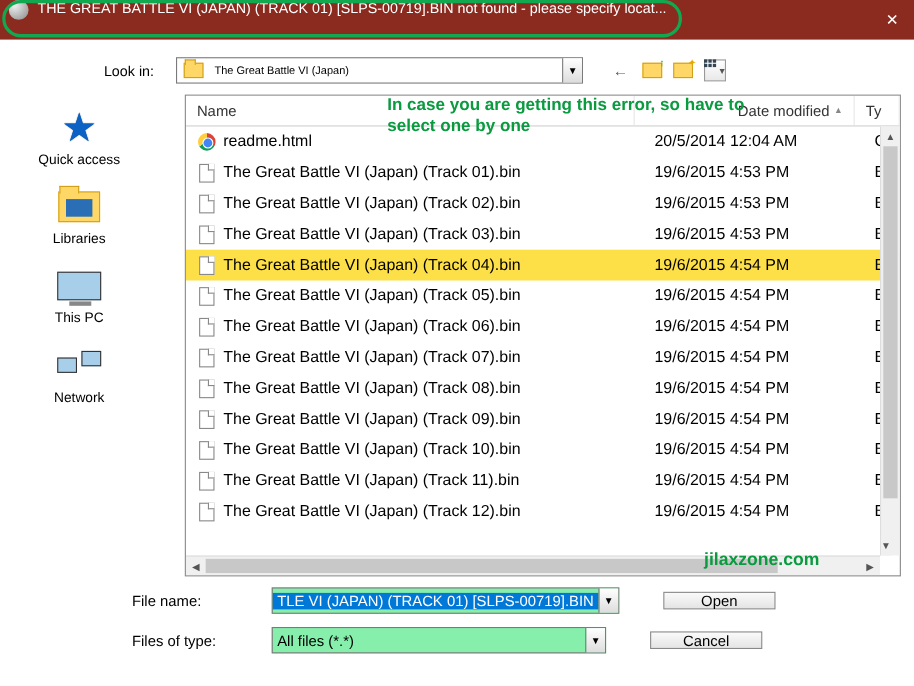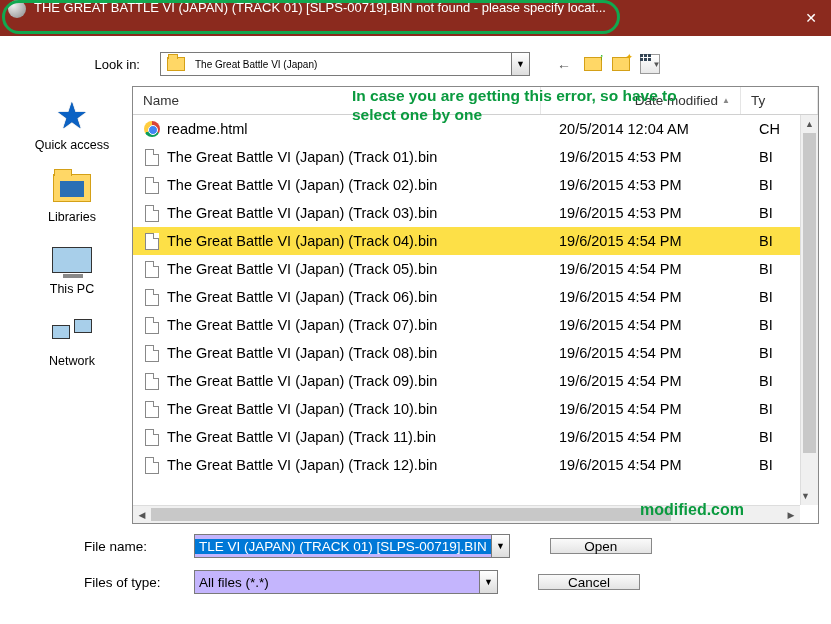--- a/index.html
+++ b/index.html
@@ -35,21 +35,21 @@
 .desk{width:36px;height:28px;background:#1e7fd6;border:1px solid #0a4d8a;position:relative;}
 .fldr{width:38px;height:28px;background:#ffd766;border:1px solid #d4a017;position:relative;}
 .fldr::before{content:"";position:absolute;top:-6px;left:0;width:16px;height:6px;background:#ffd766;border:1px solid #d4a017;border-bottom:none;}
 .fldr .inner{position:absolute;left:6px;top:6px;width:24px;height:16px;background:#2a6fb5;}
 .pc{width:40px;height:26px;background:#a8cfea;border:1px solid #333;position:relative;}
 .pc::after{content:"";position:absolute;bottom:-6px;left:10px;width:20px;height:4px;background:#888;}
 .net{width:40px;height:26px;background:transparent;position:relative;}
 .net::before{content:"";position:absolute;left:0;top:6px;width:16px;height:12px;background:#a8cfea;border:1px solid #333;}
 .net::after{content:"";position:absolute;right:0;top:0;width:16px;height:12px;background:#a8cfea;border:1px solid #333;}
 
-.filepane{flex:1;border:1px solid #888;height:438px;background:#fff;position:relative;overflow:hidden;}
+.filepane{flex:1;border:1px solid #888;height:438px;background:#fff;position:relative;overflow:hidden;margin-left:36px;}
 .columns{display:flex;border-bottom:1px solid #d0d0d0;height:28px;align-items:center;font-size:13.5px;color:#333;background:#fff;}
 .columns .c{padding:0 10px;border-right:1px solid #e5e5e5;height:100%;display:flex;align-items:center;}
 .c-name{width:408px;}
 .c-date{width:200px;justify-content:flex-end;}
 .c-type{flex:1;}
 .columns .sortarrow{font-size:8px;margin-left:4px;color:#888;}
 
 .rows{overflow:hidden;}
 .row{display:flex;align-items:center;height:28px;font-size:14.5px;padding-left:10px;}
 .row.sel{background:#fde047;}
@@ -67,24 +67,24 @@
 .vscroll .thumb{position:absolute;top:18px;left:2px;right:2px;height:320px;background:#c8c8c8;}
 .hscroll{position:absolute;left:0;right:18px;bottom:0;height:18px;background:#f0f0f0;border-top:1px solid #ddd;}
 .hscroll .btn{width:18px;height:18px;position:absolute;top:0;display:flex;align-items:center;justify-content:center;font-size:9px;color:#555;}
 .hscroll .btn.l{left:0;} .hscroll .btn.r{right:0;}
 .hscroll .thumb{position:absolute;left:18px;top:2px;bottom:2px;width:520px;background:#c8c8c8;}
 
 .annot{position:absolute;color:#0a9a3f;font-weight:700;font-size:15.5px;line-height:1.25;pointer-events:none;}
 .annot1{left:352px;top:86px;width:340px;}
 .watermark{left:640px;top:500px;font-size:16px;}
 
-.bottom{padding:10px 20px 0 84px;}
+.bottom{padding:10px 20px 0 120px;}
 .brow{display:flex;align-items:center;margin-bottom:12px;}
 .brow .blbl{font-size:13.5px;width:110px;}
-.brow .combo{flex:0 0 304px;border:1px solid #7a7a7a;height:24px;display:flex;align-items:center;background:#c4b5fd;}
+.brow .combo{flex:0 0 304px;border:1px solid #7a7a7a;height:24px;display:flex;align-items:center;background:#86efac;margin-left:17px;}
 .brow .combo .val{flex:1;padding:0 4px;font-size:13.5px;white-space:nowrap;overflow:hidden;}
 .brow .combo.fn .val{background:#0078d7;color:#fff;}
 .brow .combo .dd{width:18px;height:22px;border-left:1px solid #7a7a7a;display:flex;align-items:center;justify-content:center;font-size:9px;background:linear-gradient(#fff,#ddd);}
 .brow .wbtn{margin-left:40px;width:102px;height:16px;border:1px solid #888;background:linear-gradient(#fafafa,#e4e4e4);font-size:13.5px;display:flex;align-items:center;justify-content:center;}
 </style>
 </head>
 <body>
 
 <div class="titlebar">
   <div class="app-icon"></div>
@@ -293,13 +293,13 @@
     <span class="blbl">Files of type:</span>
     <div class="combo">
       <span class="val">All files (*.*)</span>
       <span class="dd">▼</span>
     </div>
     <div class="wbtn">Cancel</div>
   </div>
 </div>
 
 <div class="annot annot1">In case you are getting this error, so have to select one by one</div>
-<div class="annot watermark">modified.com</div>
+<div class="annot watermark">jilaxzone.com</div>
 
 </body></html>

